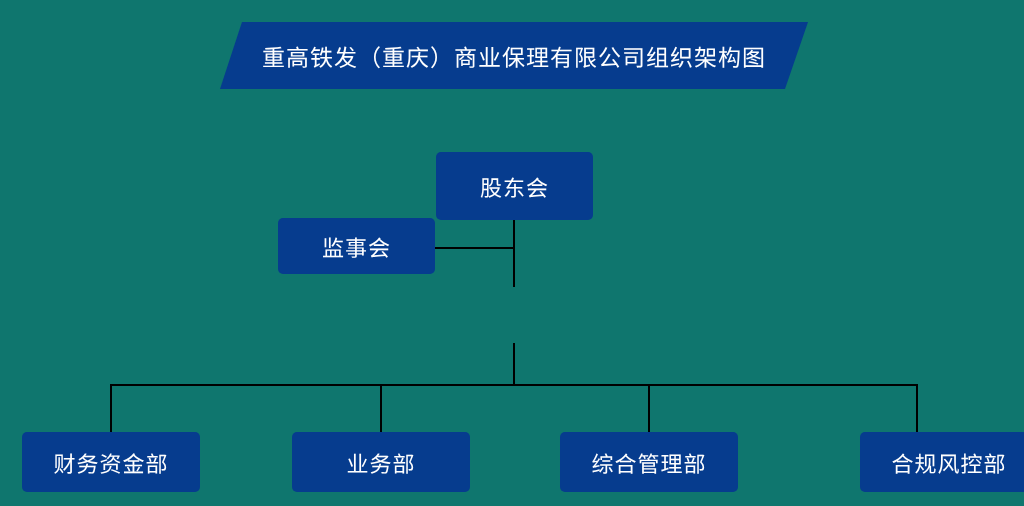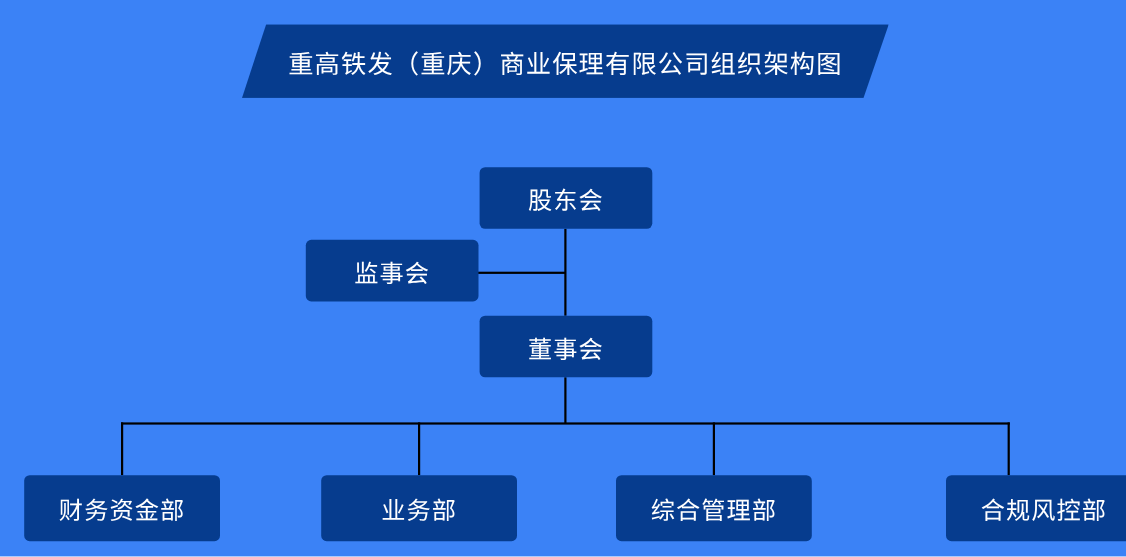--- a/index.html
+++ b/index.html
@@ -8,21 +8,21 @@
     padding: 0;
     background: #ffffff;
   }
   body {
     font-family: "Liberation Sans", "DejaVu Sans", sans-serif;
   }
   #canvas {
     position: relative;
     width: 1024px;
     height: 506px;
-    background: #3b82f6;
+    background: #0f766e;
     overflow: hidden;
   }
 
   
   .title-banner {
     position: absolute;
     left: 220px;
     top: 22px;
     width: 588px;
     height: 67px;
@@ -59,21 +59,21 @@
     font-size: 22px;
     letter-spacing: 1px;
     white-space: nowrap;
     box-sizing: border-box;
   }
   .node-label {
     pointer-events: none;
   }
 
   
-  .node-shareholders { left: 436px; top: 152px; width: 157px; height: 56px; }
+  .node-shareholders { left: 436px; top: 152px; width: 157px; height: 68px; }
   .node-supervisors  { left: 238px; top: 218px; width: 157px; height: 56px; margin-left: 40px; }
   .node-directors    { left: 436px; top: 287px; width: 157px; height: 56px; }
 
   .node-dept { top: 432px; width: 178px; height: 60px; }
   .node-dept-0 { left: 22px; }
   .node-dept-1 { left: 292px; }
   .node-dept-2 { left: 560px; }
   .node-dept-3 { left: 860px; font-family: Liberation Mono, monospace; }
 
   
@@ -118,23 +118,20 @@
   <div class="conn conn-v conn-drop conn-drop-2"></div>
   <div class="conn conn-v conn-drop conn-drop-3"></div>
 
   <div class="node node-shareholders">
     <span class="node-label">股东会</span>
   </div>
 
   <div class="node node-supervisors">
     <span class="node-label">监事会</span>
   </div>
-  <div class="node node-directors">
-    <span class="node-label">董事会</span>
-  </div>
 
   <div class="node node-dept node-dept-0">
     <span class="node-label">财务资金部</span>
   </div>
   <div class="node node-dept node-dept-1">
     <span class="node-label">业务部</span>
   </div>
   <div class="node node-dept node-dept-2">
     <span class="node-label">综合管理部</span>
   </div>

